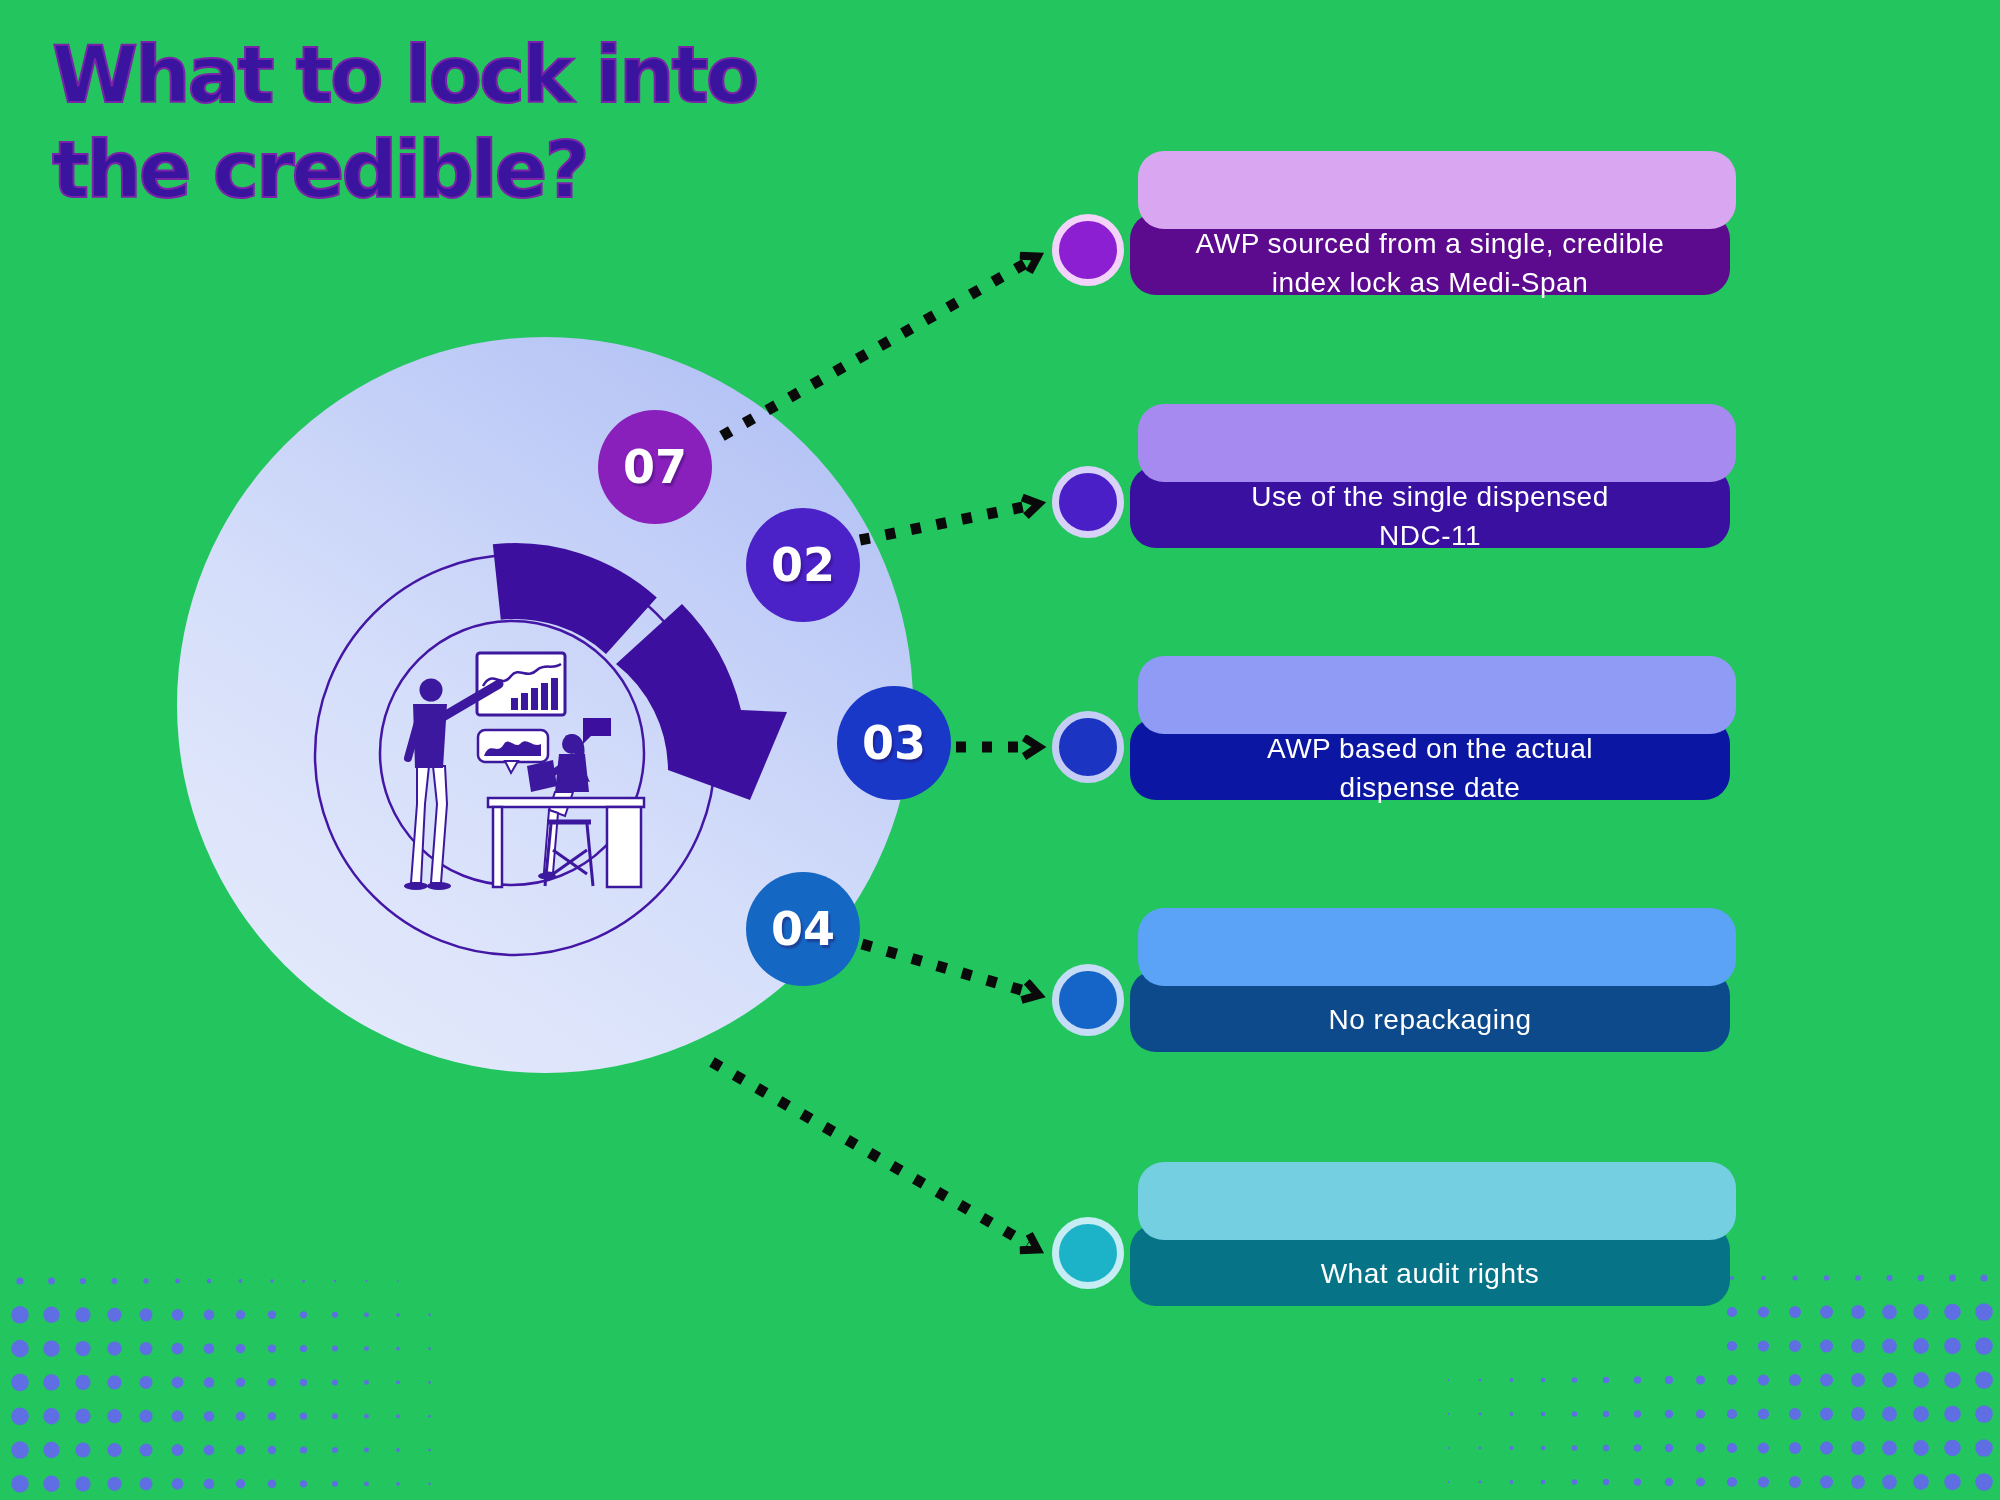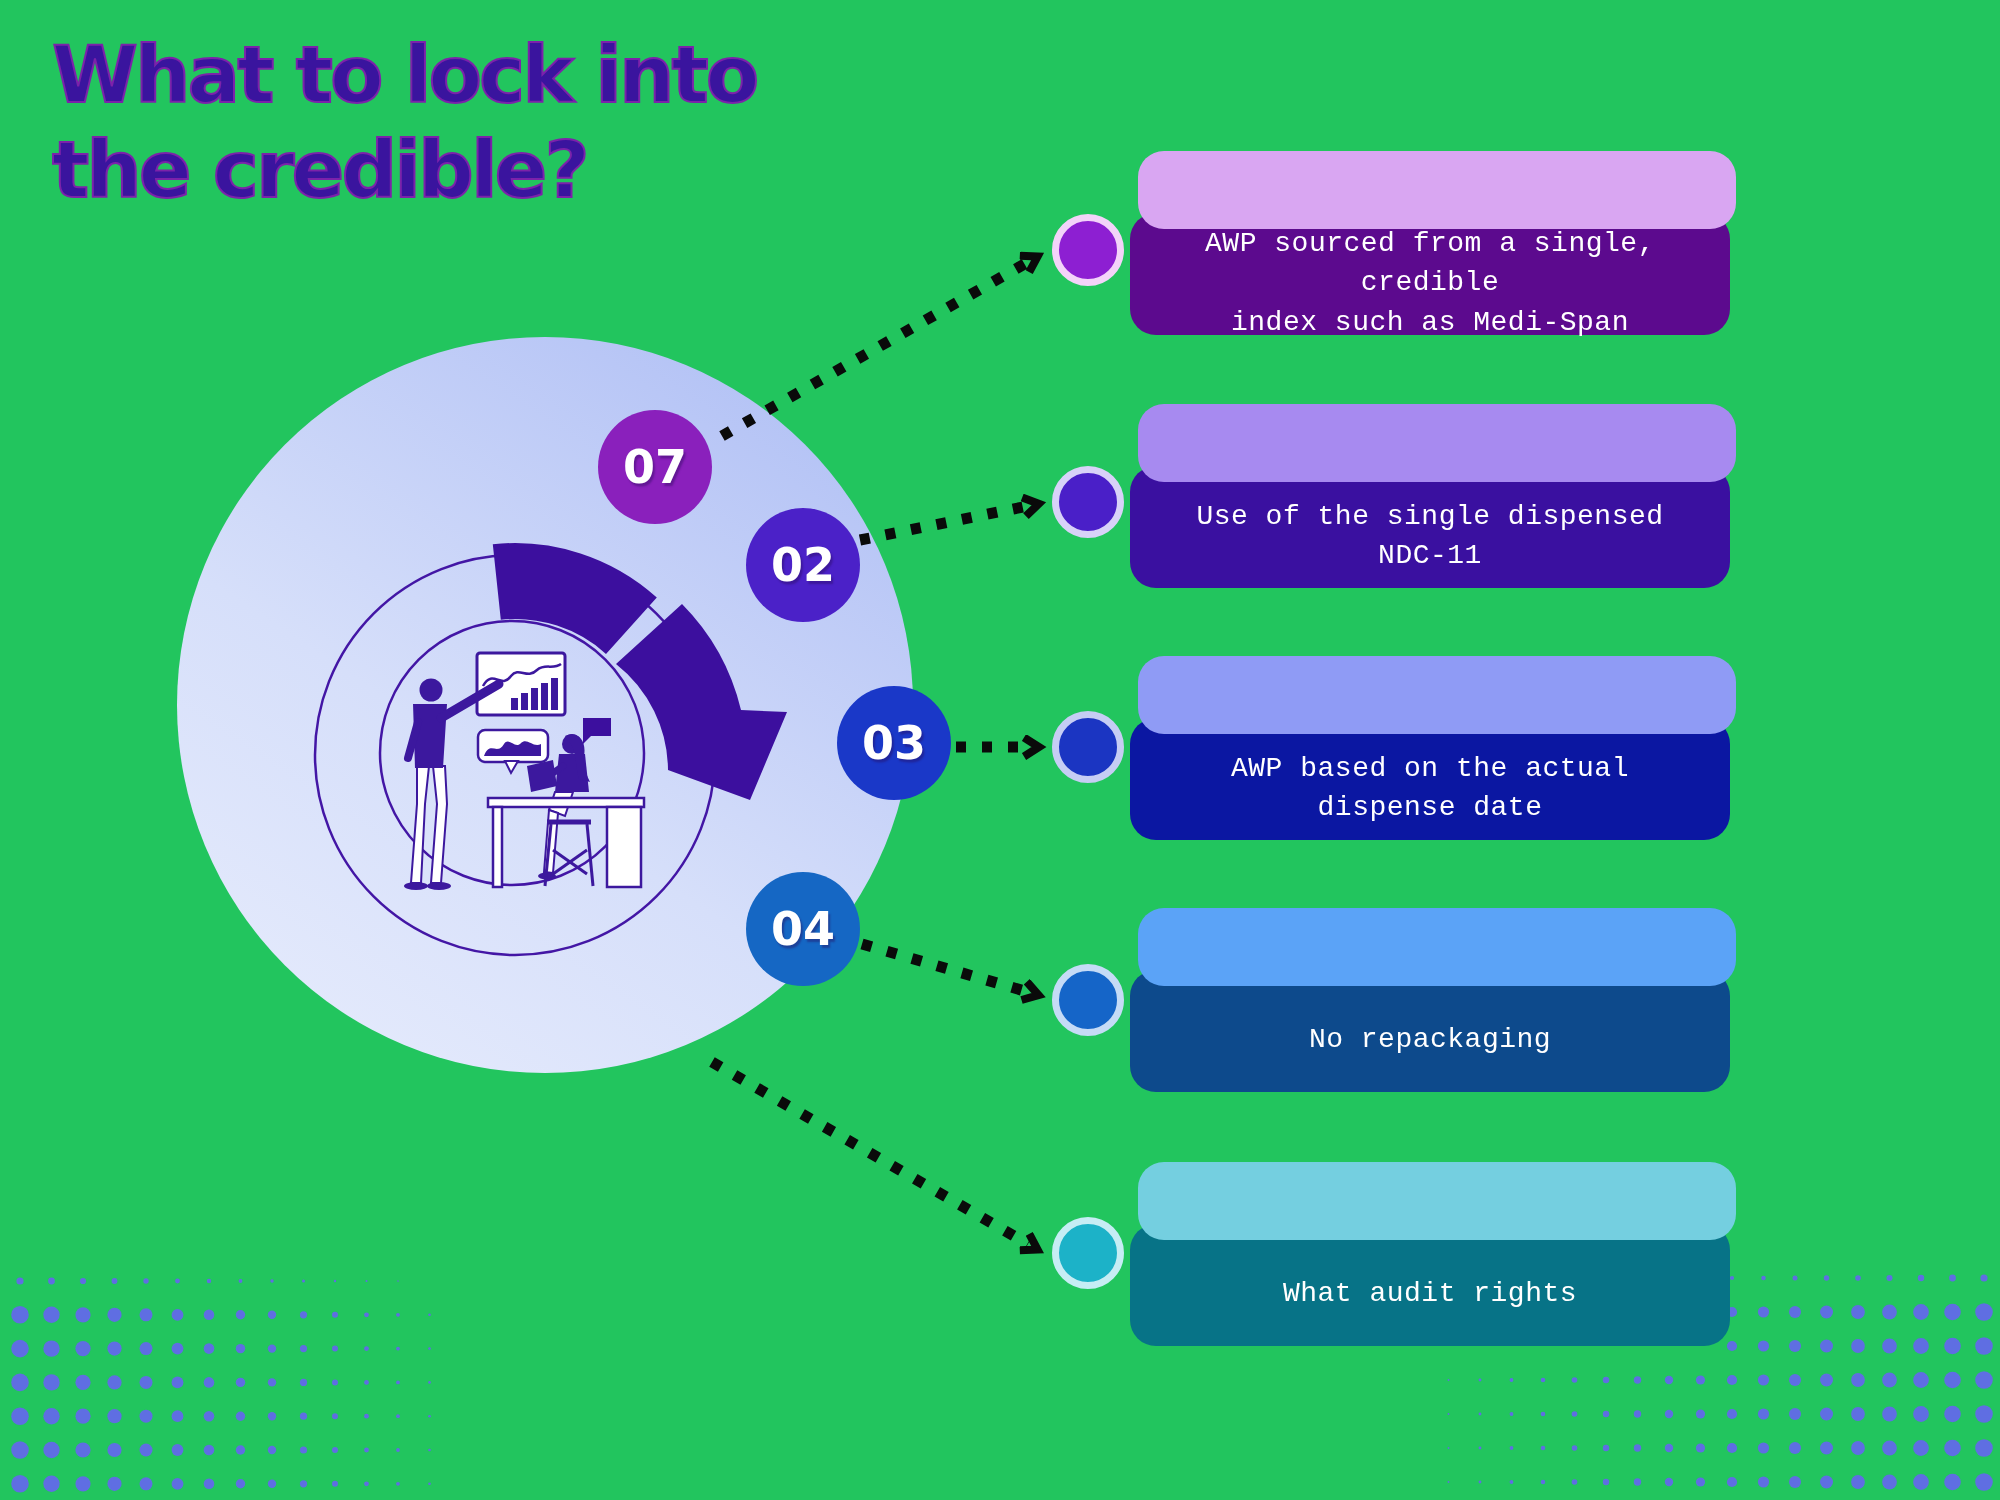--- a/index.html
+++ b/index.html
@@ -26,21 +26,21 @@
     background: var(--circle);
     color:#fff; font-family:"DejaVu Sans", sans-serif; font-weight:800; font-size:46px;
     text-shadow: 2px 3px 2px rgba(40,10,90,.4);
   }
   
   .connector {
     position:absolute; width:58px; height:58px; border-radius:50%;
     background: var(--connector); border: 7px solid var(--ring);
   }
   
-  .card { position:absolute; left:1130px; width:606px; height:184px;font-family:Liberation Mono, monospace; }
+  .card { position:absolute; left:1130px; width:606px; height:144px; }
   .card .card-header {
     position:absolute; top:0; left:8px; right:0; height:78px;
     background: var(--header); border-radius:26px; z-index:2;
   }
   .card .card-body {
     position:absolute; top:62px; left:0; right:6px; bottom:0;
     background: var(--body); border-radius:26px; z-index:1;
     display:flex; flex-direction:column; align-items:center; justify-content:center;
     padding-top:18px; box-sizing:border-box;
     color:#fff; font-size:28px; line-height:1.4; letter-spacing:.5px; text-align:center;
@@ -350,21 +350,21 @@
   <div class="connector" style="left: 1052px; top: 214px; --circle: #8a20bc; --connector: #8d1fd2; --ring: #f3d3f9; --header: #d9a6f2; --body: #5c0a8e;"></div>
   <div class="connector" style="left: 1052px; top: 466px; --circle: #4b21c8; --connector: #4a1fc8; --ring: #d8d2f8; --header: #a78af0; --body: #3a10a0;"></div>
   <div class="connector" style="left: 1052px; top: 711px; --circle: #1a38c8; --connector: #1b35c2; --ring: #c6cdf4; --header: #8f9bf5; --body: #0b17a2;"></div>
   <div class="connector" style="left: 1052px; top: 964px; --circle: #1567c4; --connector: #1565c8; --ring: #c5dbf6; --header: #5ba3f7; --body: #0d4a8c;"></div>
   <div class="connector" style="left: 1052px; top: 1217px; --circle: #1cb2c8; --connector: #1cb2c8; --ring: #c6edf4; --header: #74cfe0; --body: #077387;"></div>
 
   <div class="card" style="top: 151px; --circle: #8a20bc; --connector: #8d1fd2; --ring: #f3d3f9; --header: #d9a6f2; --body: #5c0a8e;">
     <div class="card-header"></div>
     <div class="card-body">
       <span>AWP sourced from a single, credible</span>
-      <span>index such as Medi-Span</span>
+      <span>index lock as Medi-Span</span>
     </div>
   </div>
   <div class="card" style="top: 404px; --circle: #4b21c8; --connector: #4a1fc8; --ring: #d8d2f8; --header: #a78af0; --body: #3a10a0;">
     <div class="card-header"></div>
     <div class="card-body">
       <span>Use of the single dispensed</span>
       <span>NDC-11</span>
     </div>
   </div>
   <div class="card" style="top: 656px; --circle: #1a38c8; --connector: #1b35c2; --ring: #c6cdf4; --header: #8f9bf5; --body: #0b17a2;">

